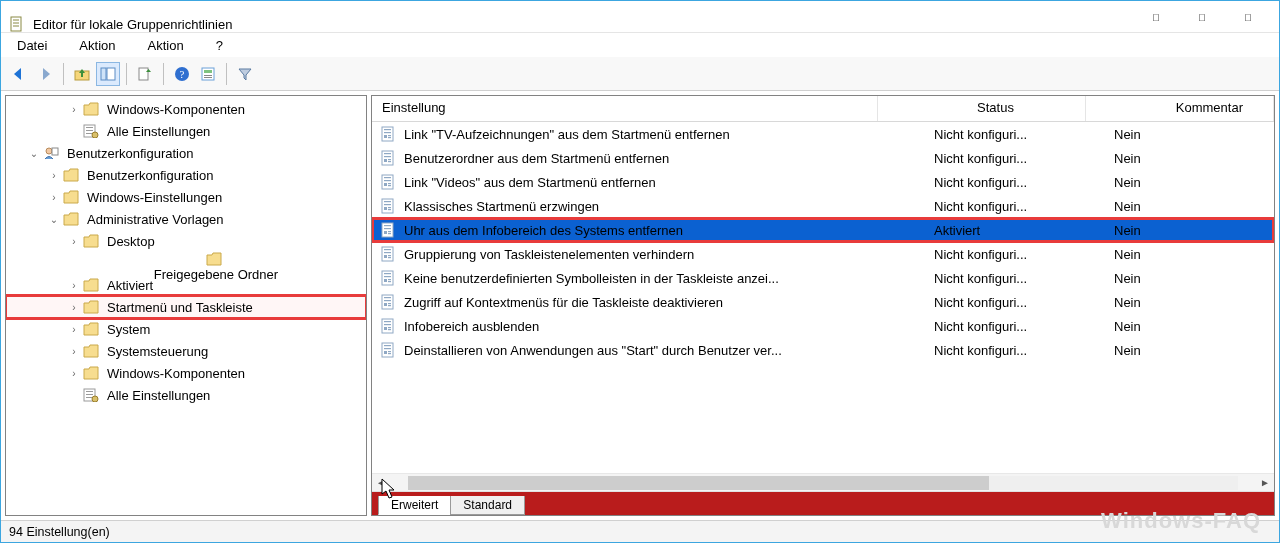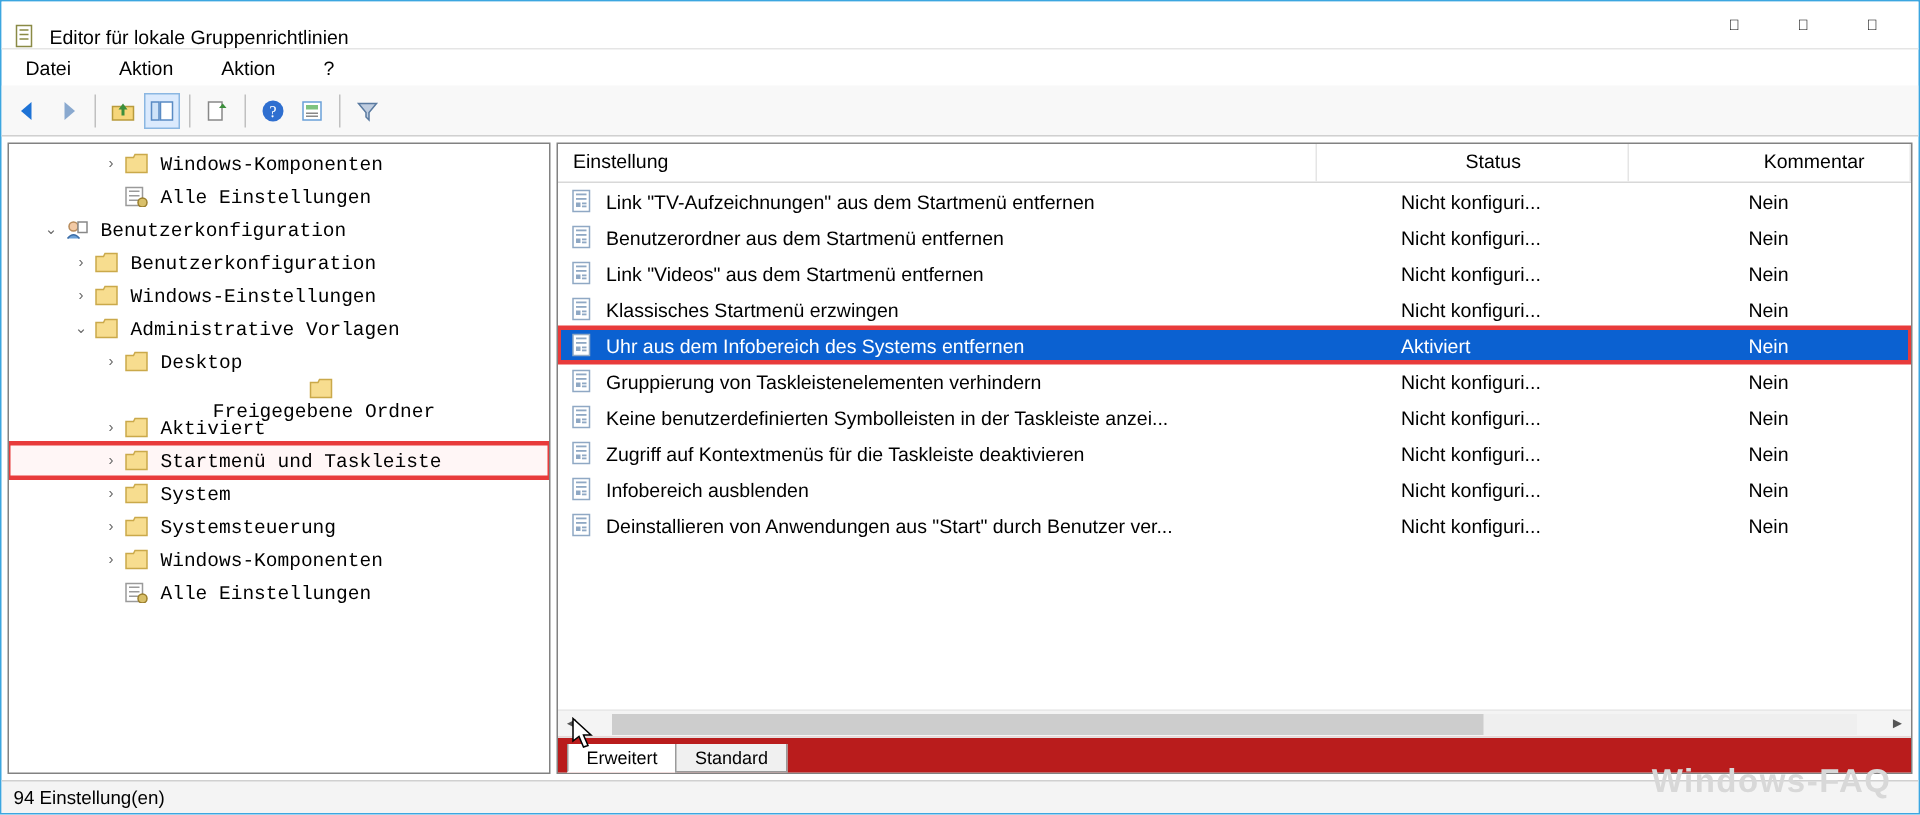--- a/index.html
+++ b/index.html
@@ -58,40 +58,40 @@
     display:flex; flex-direction:column; background:#fff; position:relative;
   }
   .tree { padding: 2px 0; }
   .tree-item {
     display:flex; align-items:center; height:22px; white-space:nowrap;
     cursor:default;
   }
   .expander { width:16px; display:flex; justify-content:center; color:#6a6a6a; font-size:10px;}
   .node-icon { width:18px; height:16px; display:flex; align-items:center; justify-content:center; margin-right:4px;}
   .folder-icon-svg { width:16px; height:14px; }
-  .tree-label { padding:1px 3px;font-family:Liberation Mono, monospace; }
+  .tree-label { padding:1px 3px; }
   .tree-item.highlight-red { outline: 3px solid #e83b3b; outline-offset:-1px; background:#fff6f6;}
   .list-header {
     display:flex; height:26px; border-bottom:1px solid #d8d8d8; background:#fff;gap:28px;
   }
   .list-header div {
     padding:4px 10px; border-right:1px solid #e5e5e5; font-size:13px;
   }
   .col-setting { flex: 1 1 auto; }
   .col-status { width: 180px; text-align:center; }
   .col-comment { width: 160px; text-align:right; padding-right:30px !important; }
   .list-body { flex:1; overflow-y:scroll; overflow-x:hidden; position:relative;}
   .list-row {
     display:flex; align-items:center; height:24px; padding-left:8px;
   }
   .list-row .row-icon { width:18px; height:16px; margin-right:6px; display:flex; align-items:center;}
   .list-row .row-setting { flex:1 1 auto; white-space:nowrap; overflow:hidden; text-overflow:ellipsis; padding-right:12px;}
   .list-row .row-status { width:180px; white-space:nowrap; overflow:hidden; text-overflow:ellipsis;}
-  .list-row .row-comment { width:160px; text-align:center; padding-right:30px;}
-  .list-row.selected { background:#0b61d1; color:#ffffff; }
+  .list-row .row-comment { width:160px; text-align:left; padding-right:30px;}
+  .list-row.selected { background:#0b61d1; color:#000000; }
   .list-row.highlight-red { outline:3px solid #e83b3b; outline-offset:-2px; }
   .hscroll-area {
     height:18px; border-top:1px solid #e8e8e8; display:flex; align-items:center;
     background:#f4f4f4; position:relative;
   }
   .hscroll-track { flex:1; height:14px; background:#efefef; margin:0 18px; position:relative;}
   .hscroll-thumb { position:absolute; left:0; top:0; height:14px; width:70%; background:#cdcdcd;}
   .hscroll-btn { width:18px; text-align:center; font-size:10px; color:#555;}
   .tabs-bottom {
     height:24px; display:flex; align-items:flex-end; padding-left:6px; background:#b91c1c;

